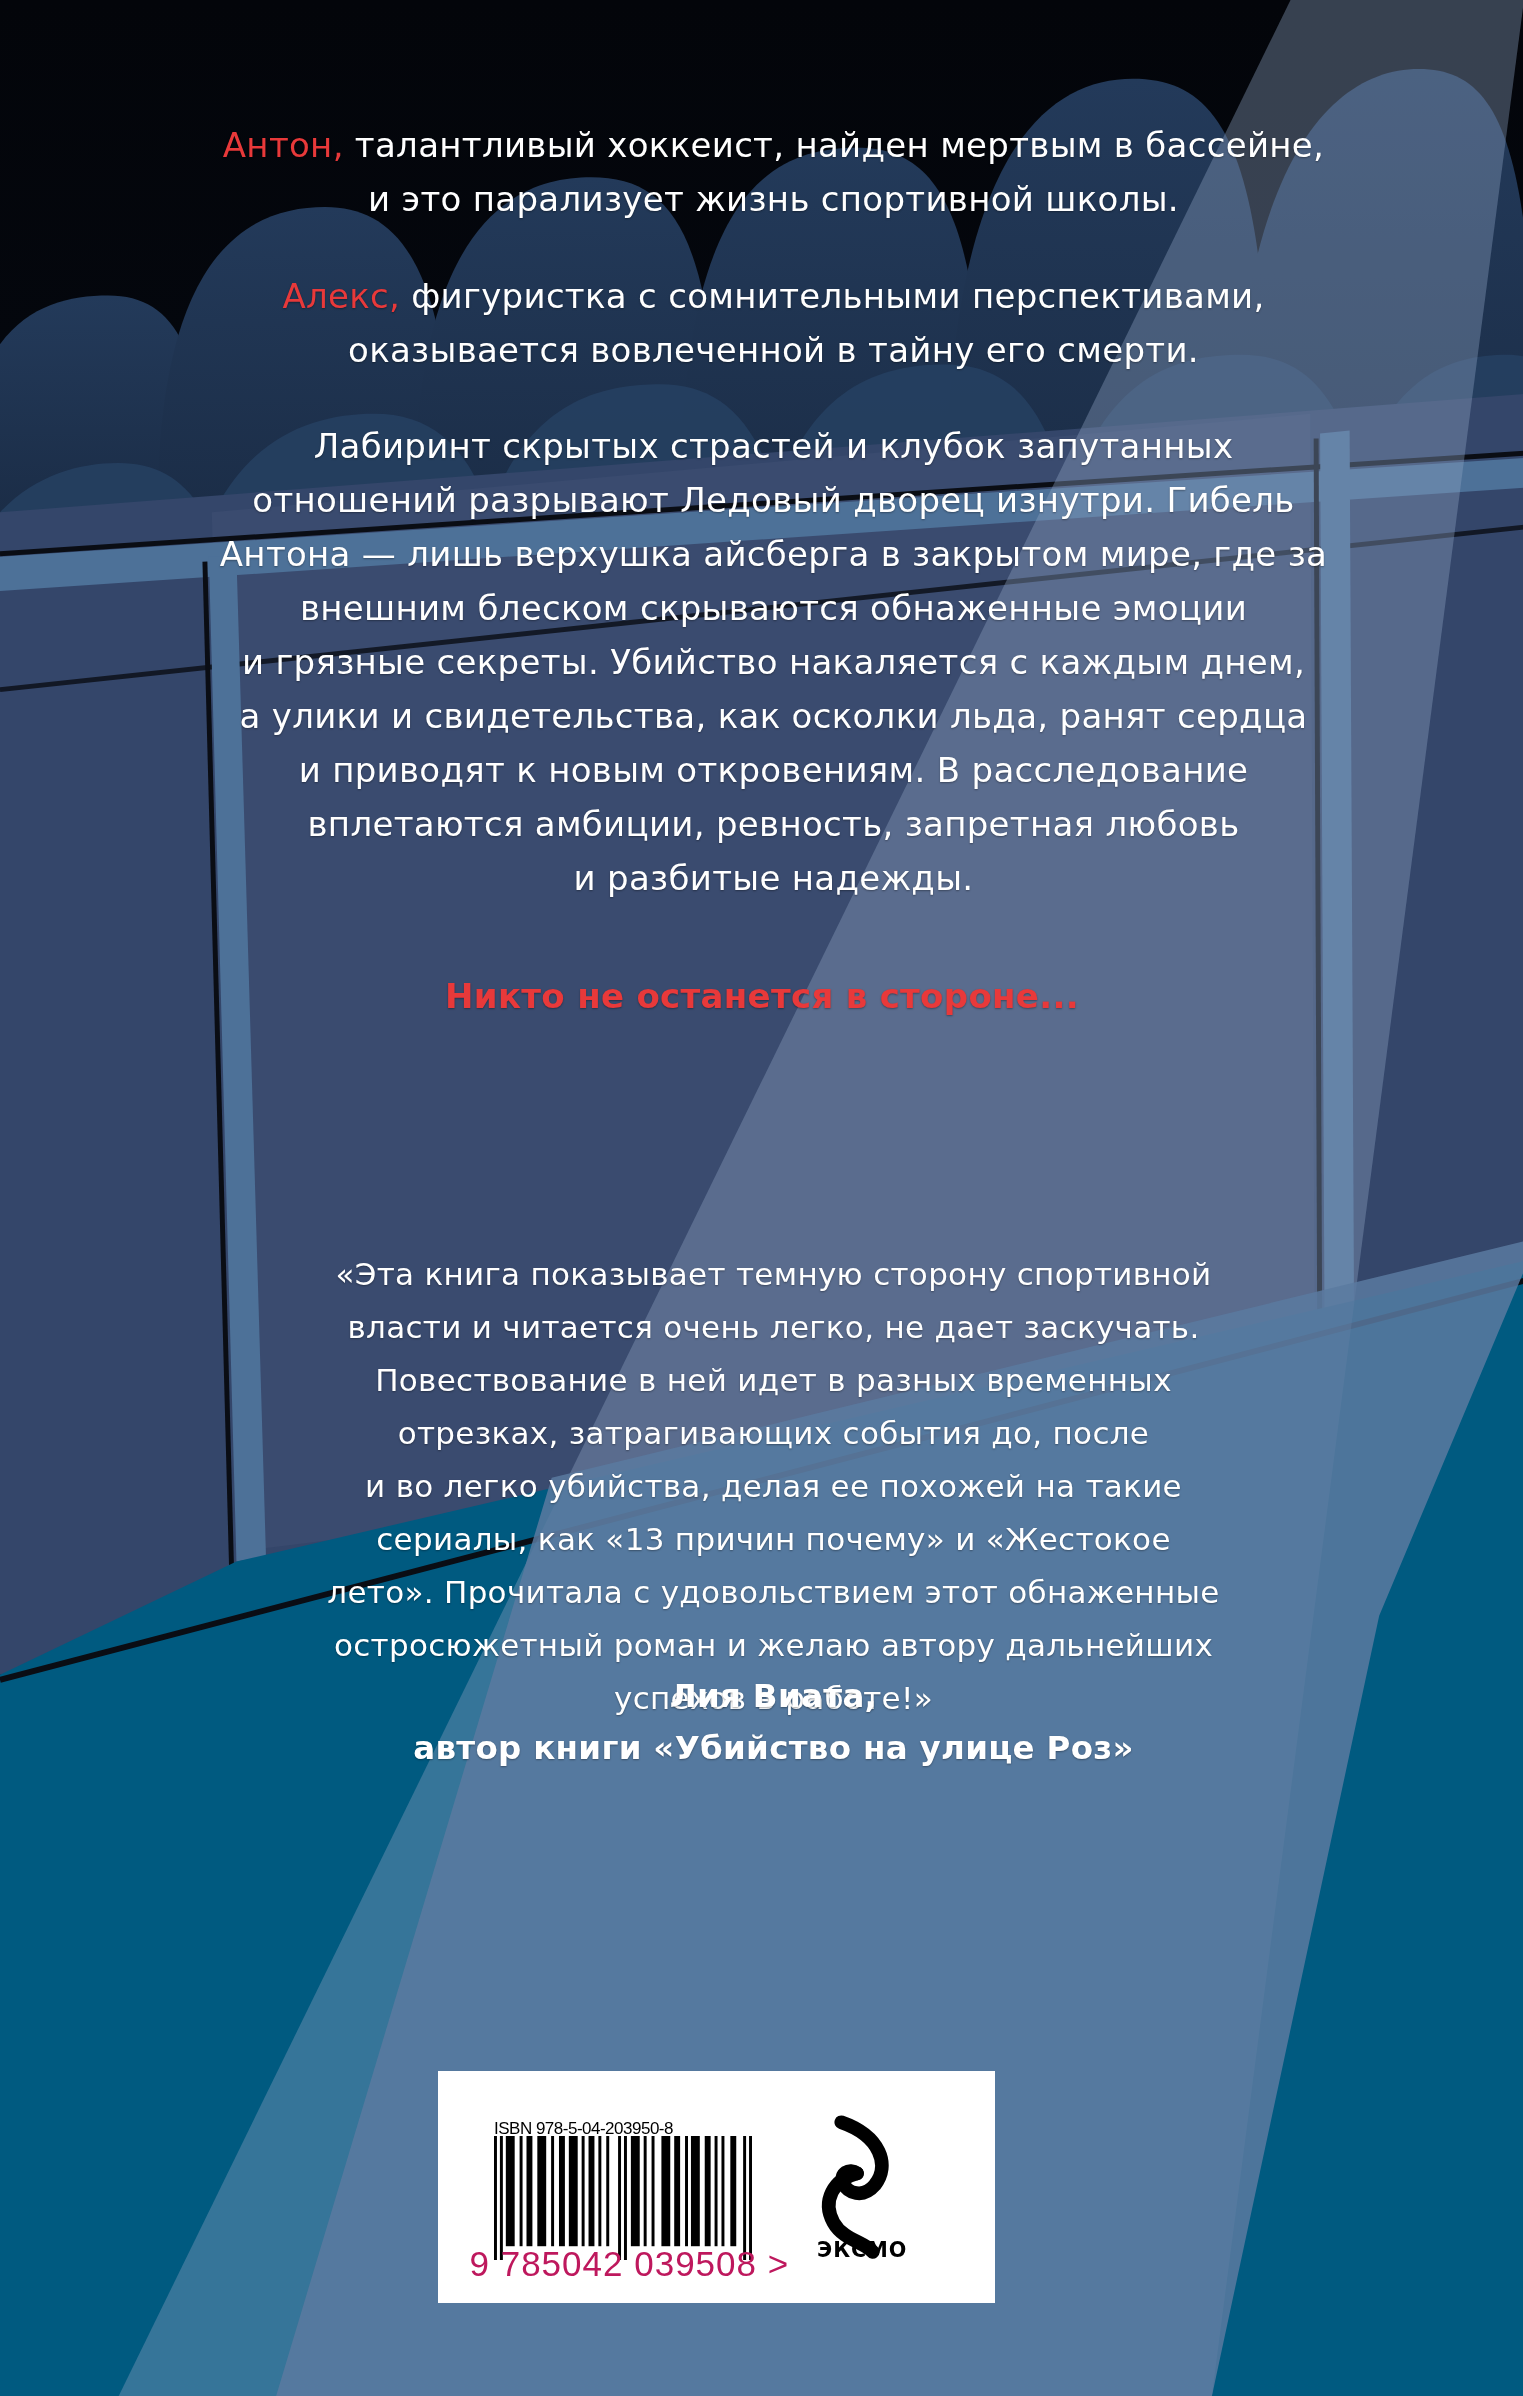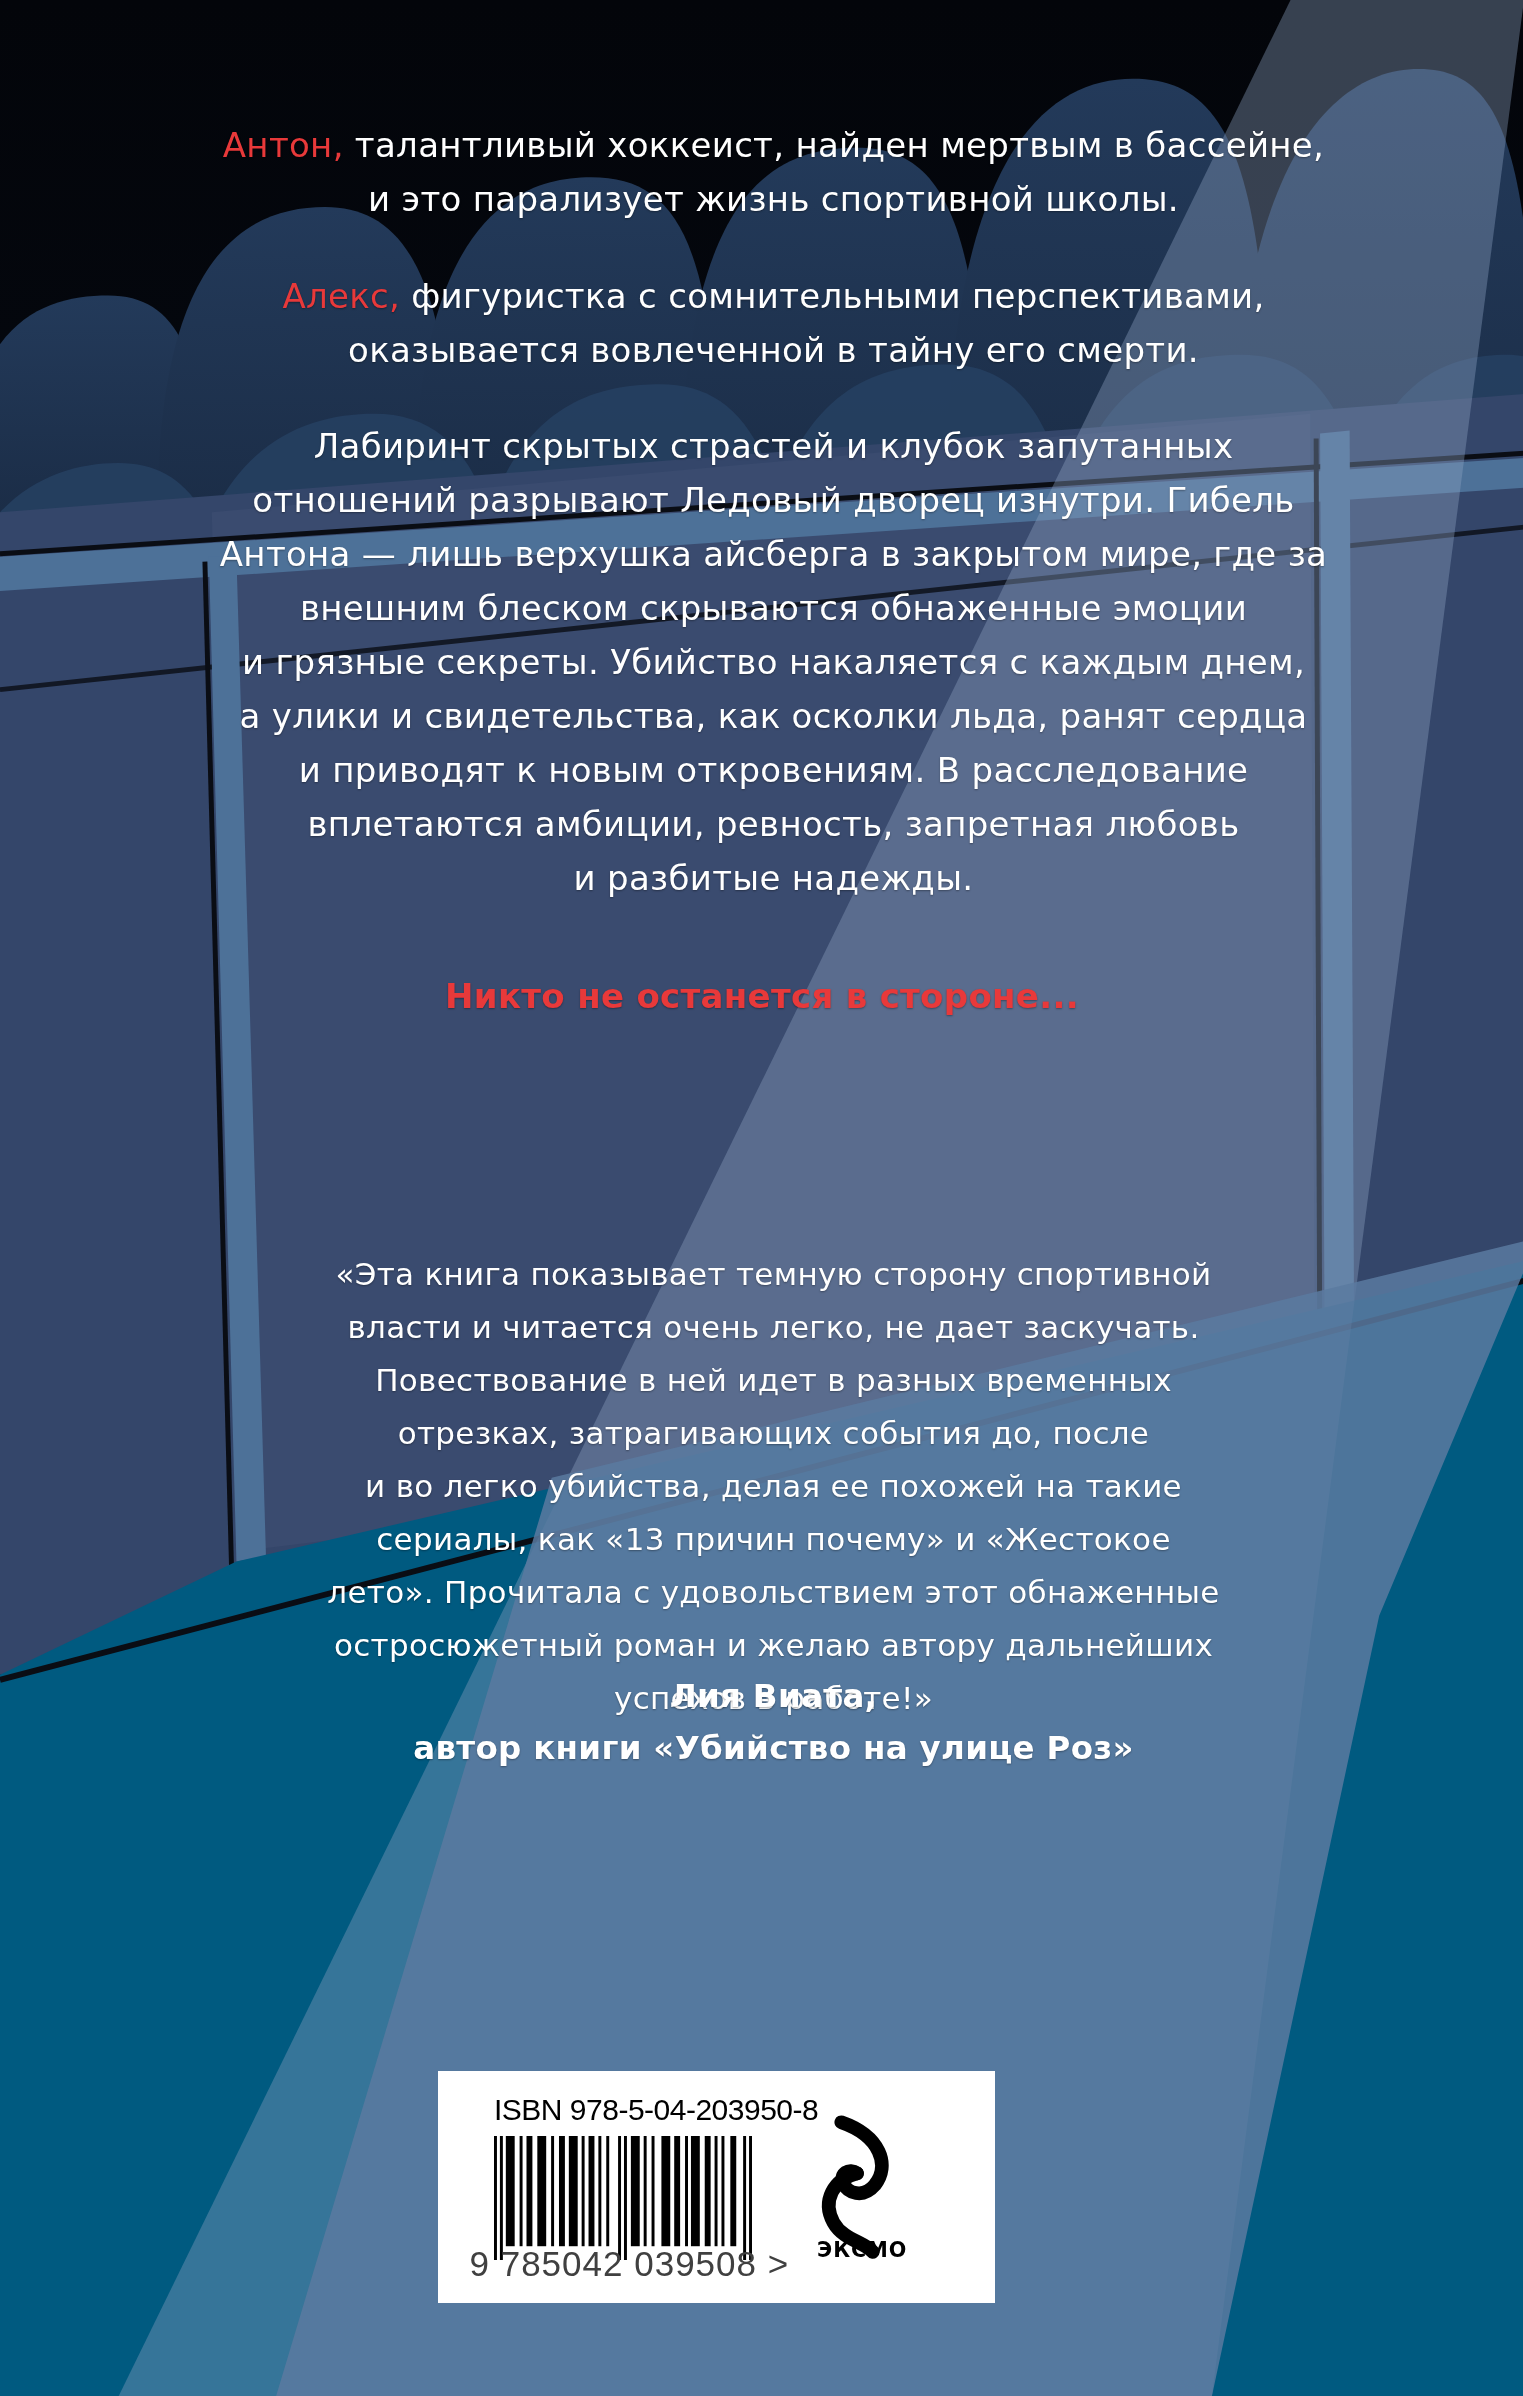--- a/index.html
+++ b/index.html
@@ -10,23 +10,23 @@
   .para { position: absolute; left: 0; width: 1524px; text-align: center; font-size: 34px; line-height: 54px; letter-spacing: 0.3px; text-shadow: 0 1px 2px rgba(0,0,0,0.35); }
   .para .line { display: block; white-space: nowrap; margin-left: 23px; }
   .red { color: #e8393a; }
   .p1 { top: 118px; }
   .p2 { top: 269px; }
   .p3 { top: 419px; }
   .tagline { top: 969px; font-weight: bold; color: #e8393a; }
   .quote { top: 1248px; font-size: 31px; line-height: 53px; }
   .attr { top: 1670px; font-size: 32.5px; line-height: 52px; font-weight: bold; }
   .barcode-box { position: absolute; left: 438px; top: 2071px; width: 557px; height: 232px; background: #ffffff; }
-  .isbn-text { position: absolute; left: 56px; top: 22px; font-family: "Liberation Sans", sans-serif; font-size: 30px; color: #000; letter-spacing: -0.5px; }
+  .isbn-text { position: absolute; left: 56px; top: 48px; font-family: "Liberation Sans", sans-serif; font-size: 17px; color: #000; letter-spacing: -0.5px; }
   .bars { position: absolute; left: 56px; top: 65px; width: 258px; height: 124px; }
-  .ean-digits { position: absolute; left: 31.5px; top: 173px; font-family: "Liberation Sans", sans-serif; font-size: 35px; color: #404040; white-space: pre; letter-spacing: 1px; }
+  .ean-digits { position: absolute; left: 31.5px; top: 173px; font-family: "Liberation Sans", sans-serif; font-size: 35px; color: #be185d; white-space: pre; letter-spacing: 1px; }
   .logo { position: absolute; left: 366px; top: 43px; width: 108px; height: 158px; }
   .logo-text { position: absolute; left: 379px; top: 167px; font-family: "DejaVu Sans", sans-serif; font-weight: bold; font-size: 20.7px; color: #000; letter-spacing: 1px; }
 </style>
 </head>
 <body>
 
 <div class="cover">
 
   <svg class="bg" viewBox="0 0 1547 2433" preserveAspectRatio="none">
     <defs>

